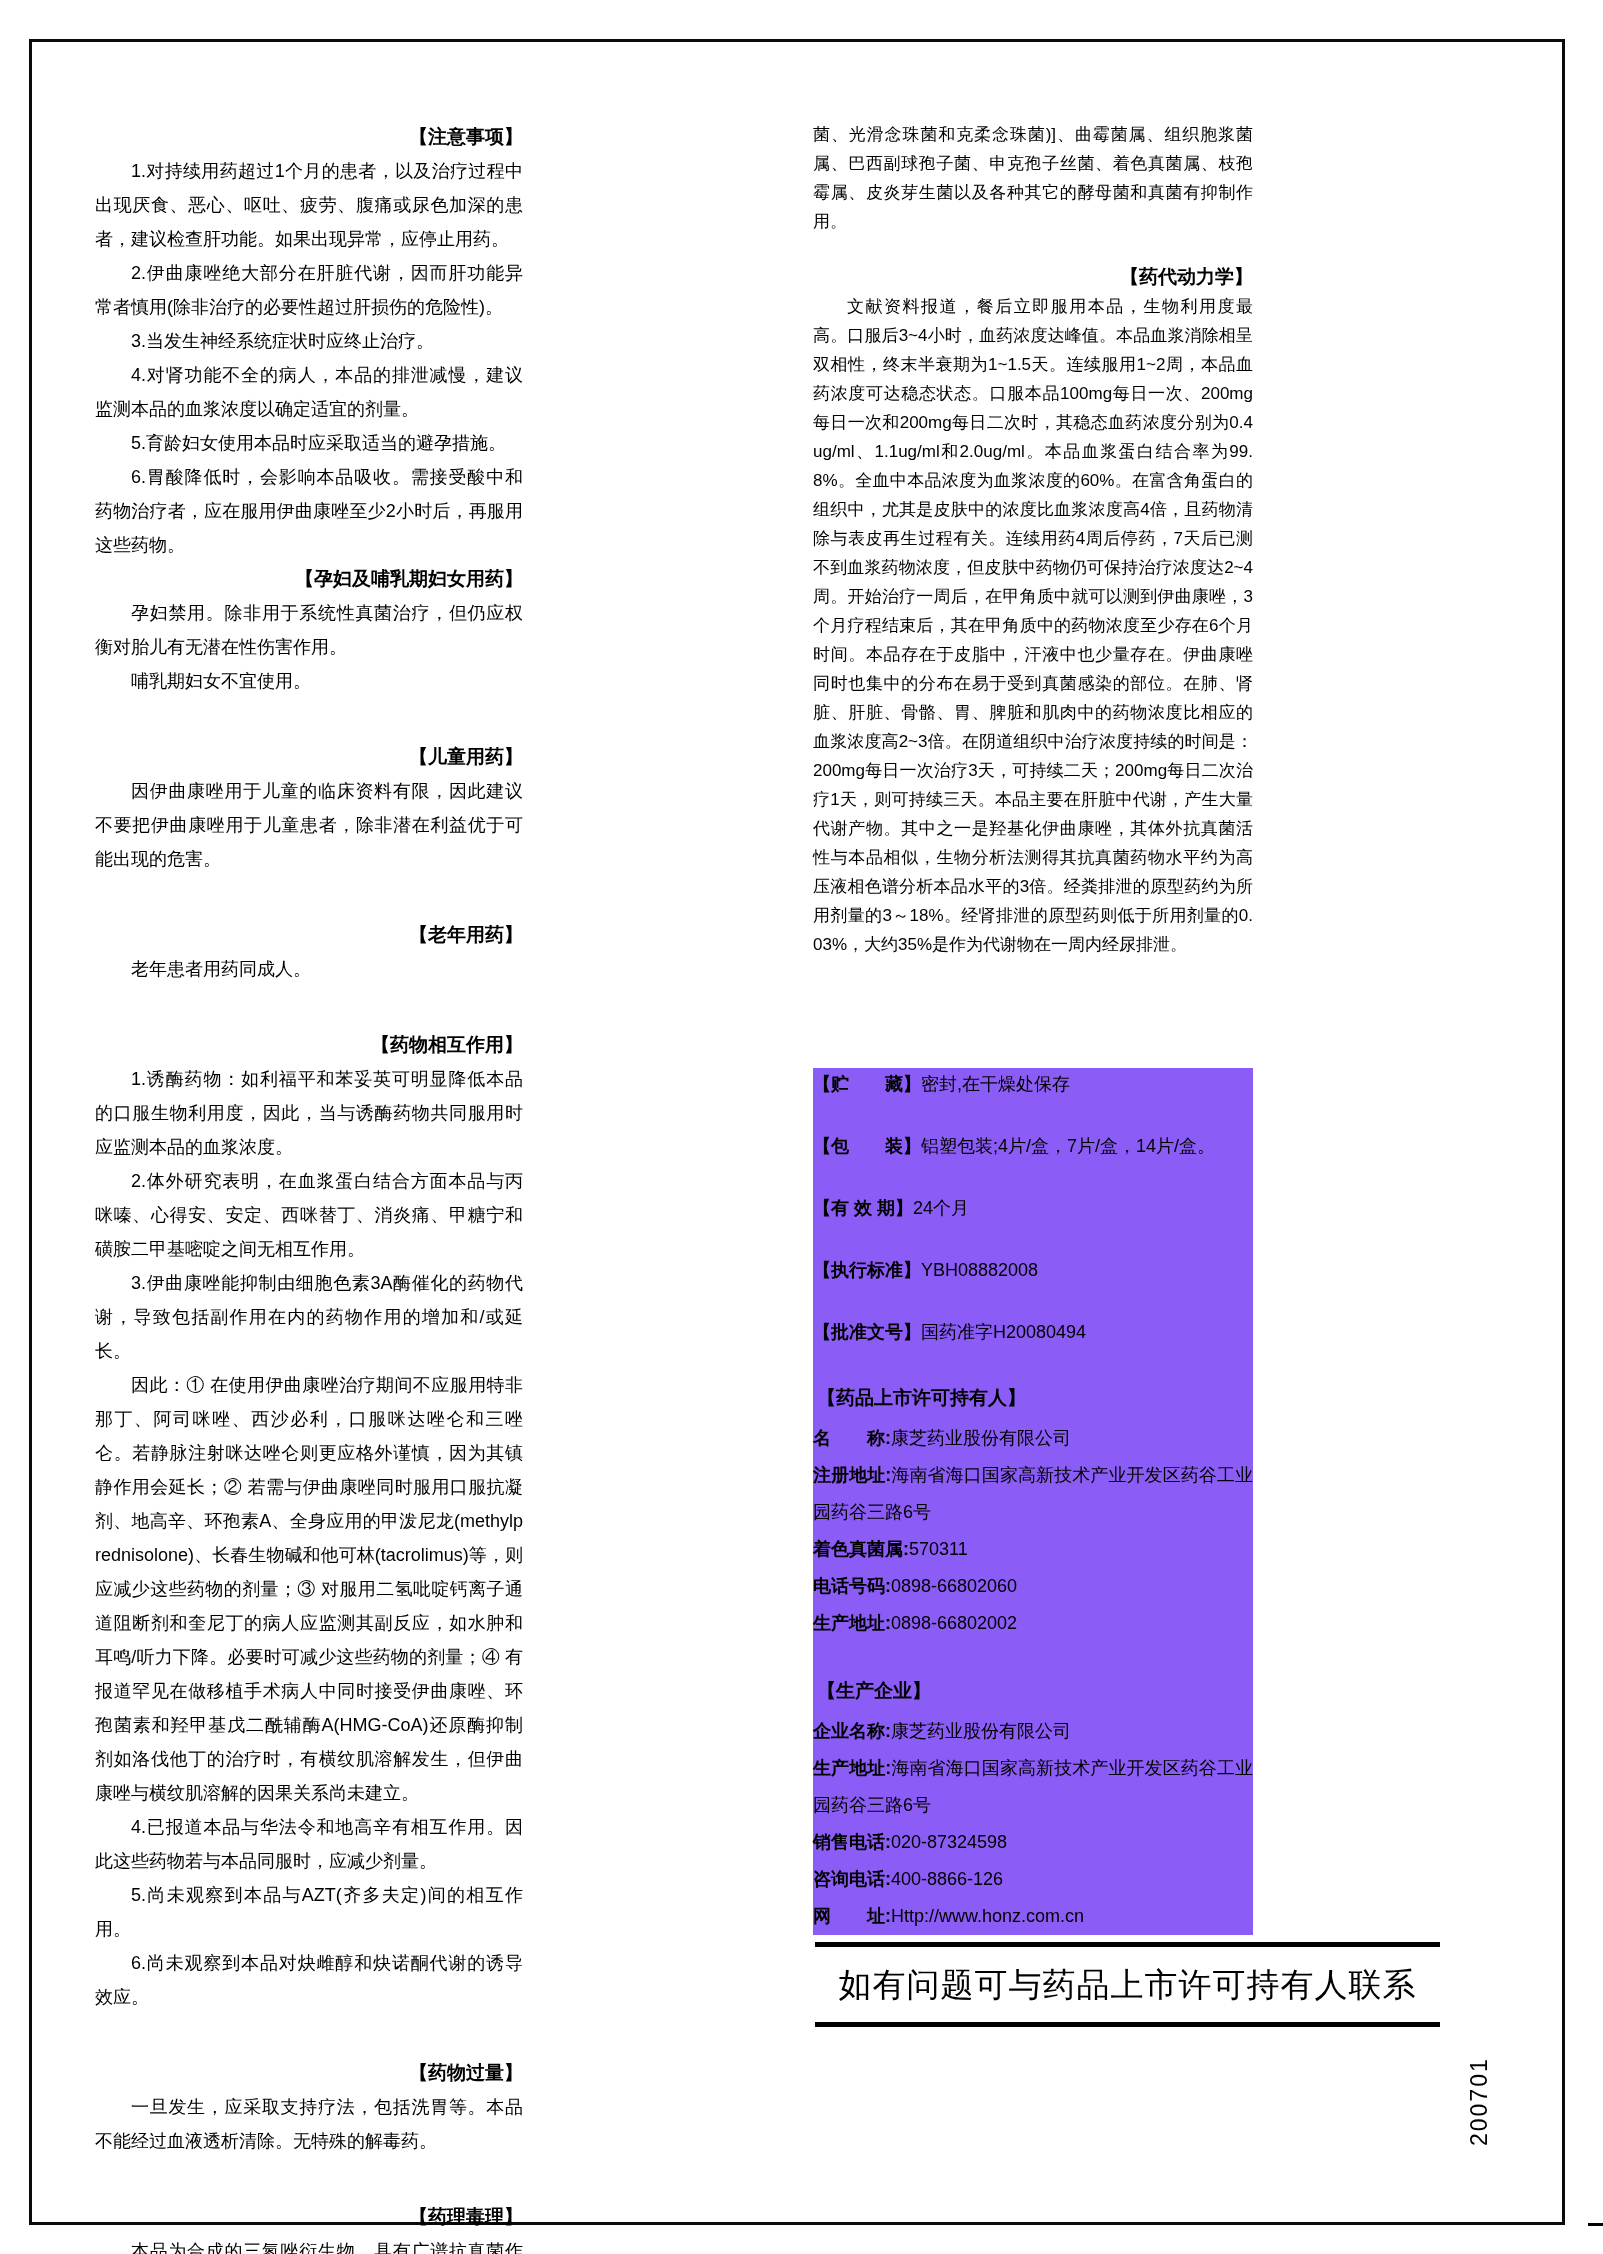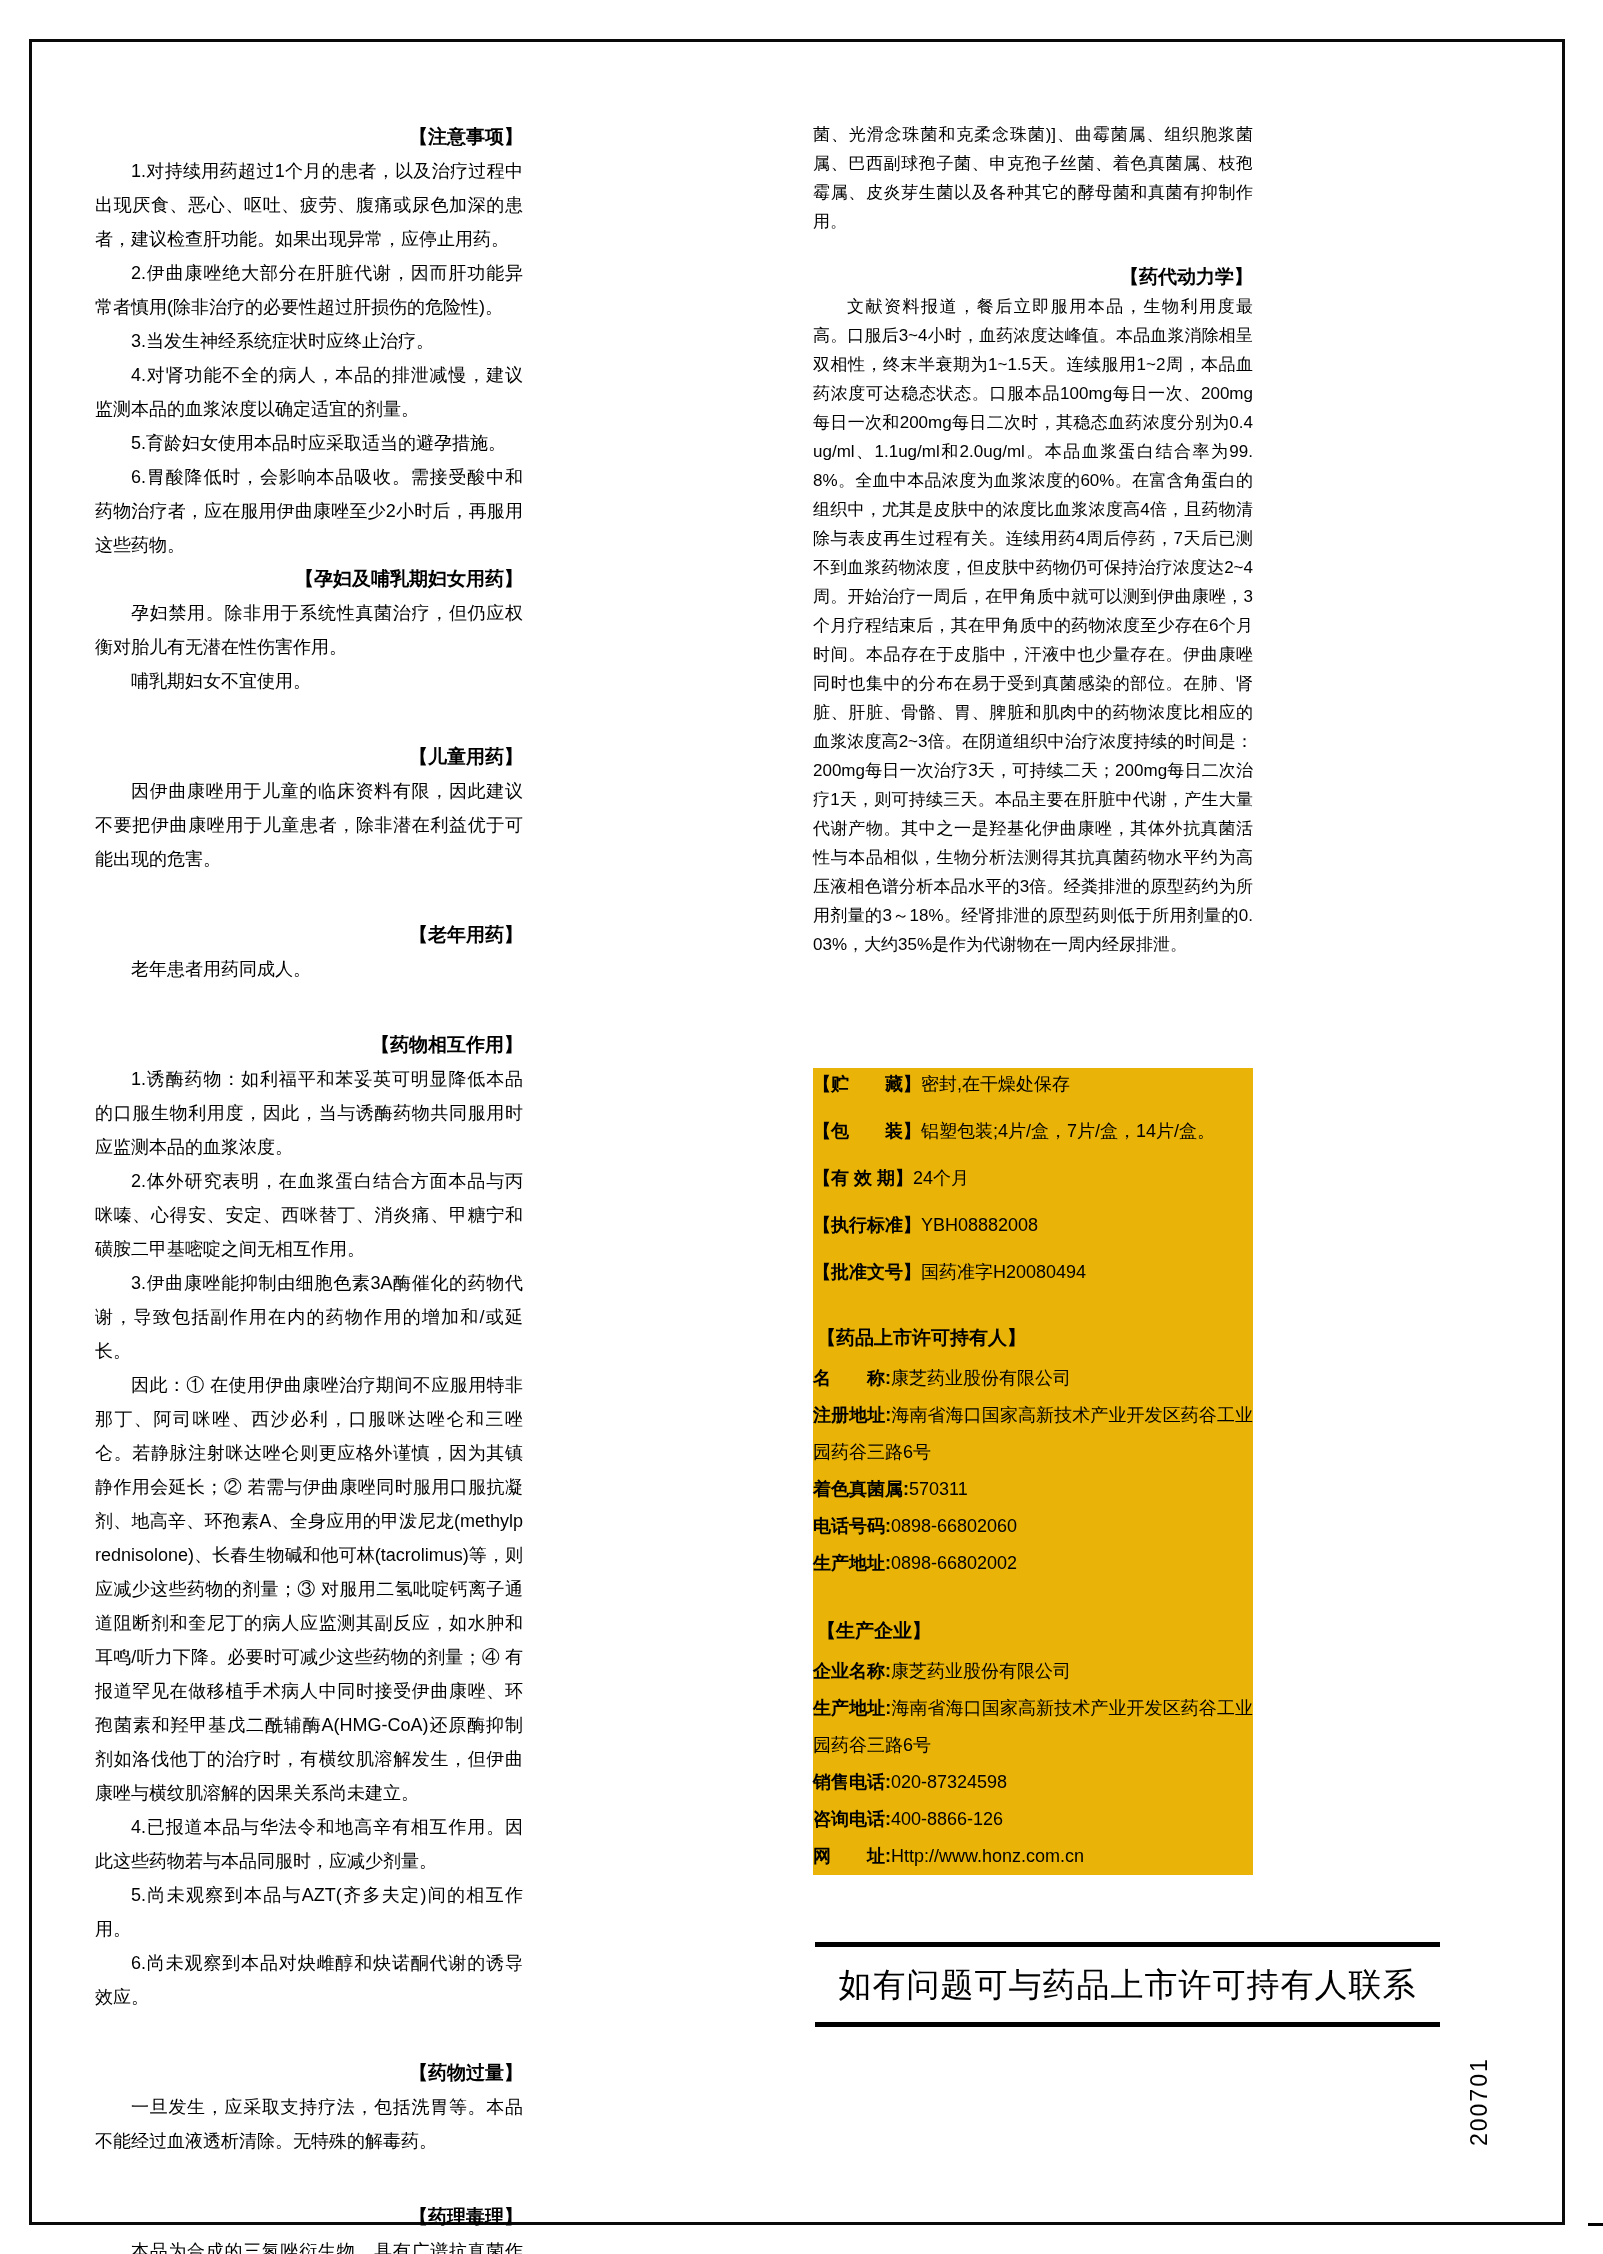--- a/index.html
+++ b/index.html
@@ -22,33 +22,33 @@
     left:95px; top:120px; width:428px;
     font-size:18px; line-height:34px;
   }
   .col-right-top{
     left:813px; top:120px; width:440px;
     font-size:17px; line-height:29px;
   }
   .col-right-bottom{
     left:813px; top:1068px; width:440px;
     font-size:18px; line-height:33px;
-    background:#eab308;
+    background:#8b5cf6;
   }
   .sec{
     margin:0; font-size:19px; font-weight:bold; line-height:34px;
     text-align:right;
   }
   .col-right-top .sec{ line-height:30px; }
   .gap{ margin-top:42px; }
   .gap-sm{ margin-top:26px; }
   p{ margin:0; text-indent:2em; }
   p.noindent{ text-indent:0; }
   
-  .info-line{ margin-top:14px; text-align:left; }
+  .info-line{ margin-top:29px; text-align:left; }
   .info-line:first-child{ margin-top:0; }
   .lbl{ font-weight:bold; }
   
   .block{ margin-top:30px; text-align:left; }
   .block .blk-title{ font-size:19px; font-weight:bold; line-height:37px; margin:4px; }
   .row{ line-height:37px; text-align:justify; }
   
   .footer-box{
     position:absolute; left:815px; top:1942px; width:625px;
     background:#fff;

